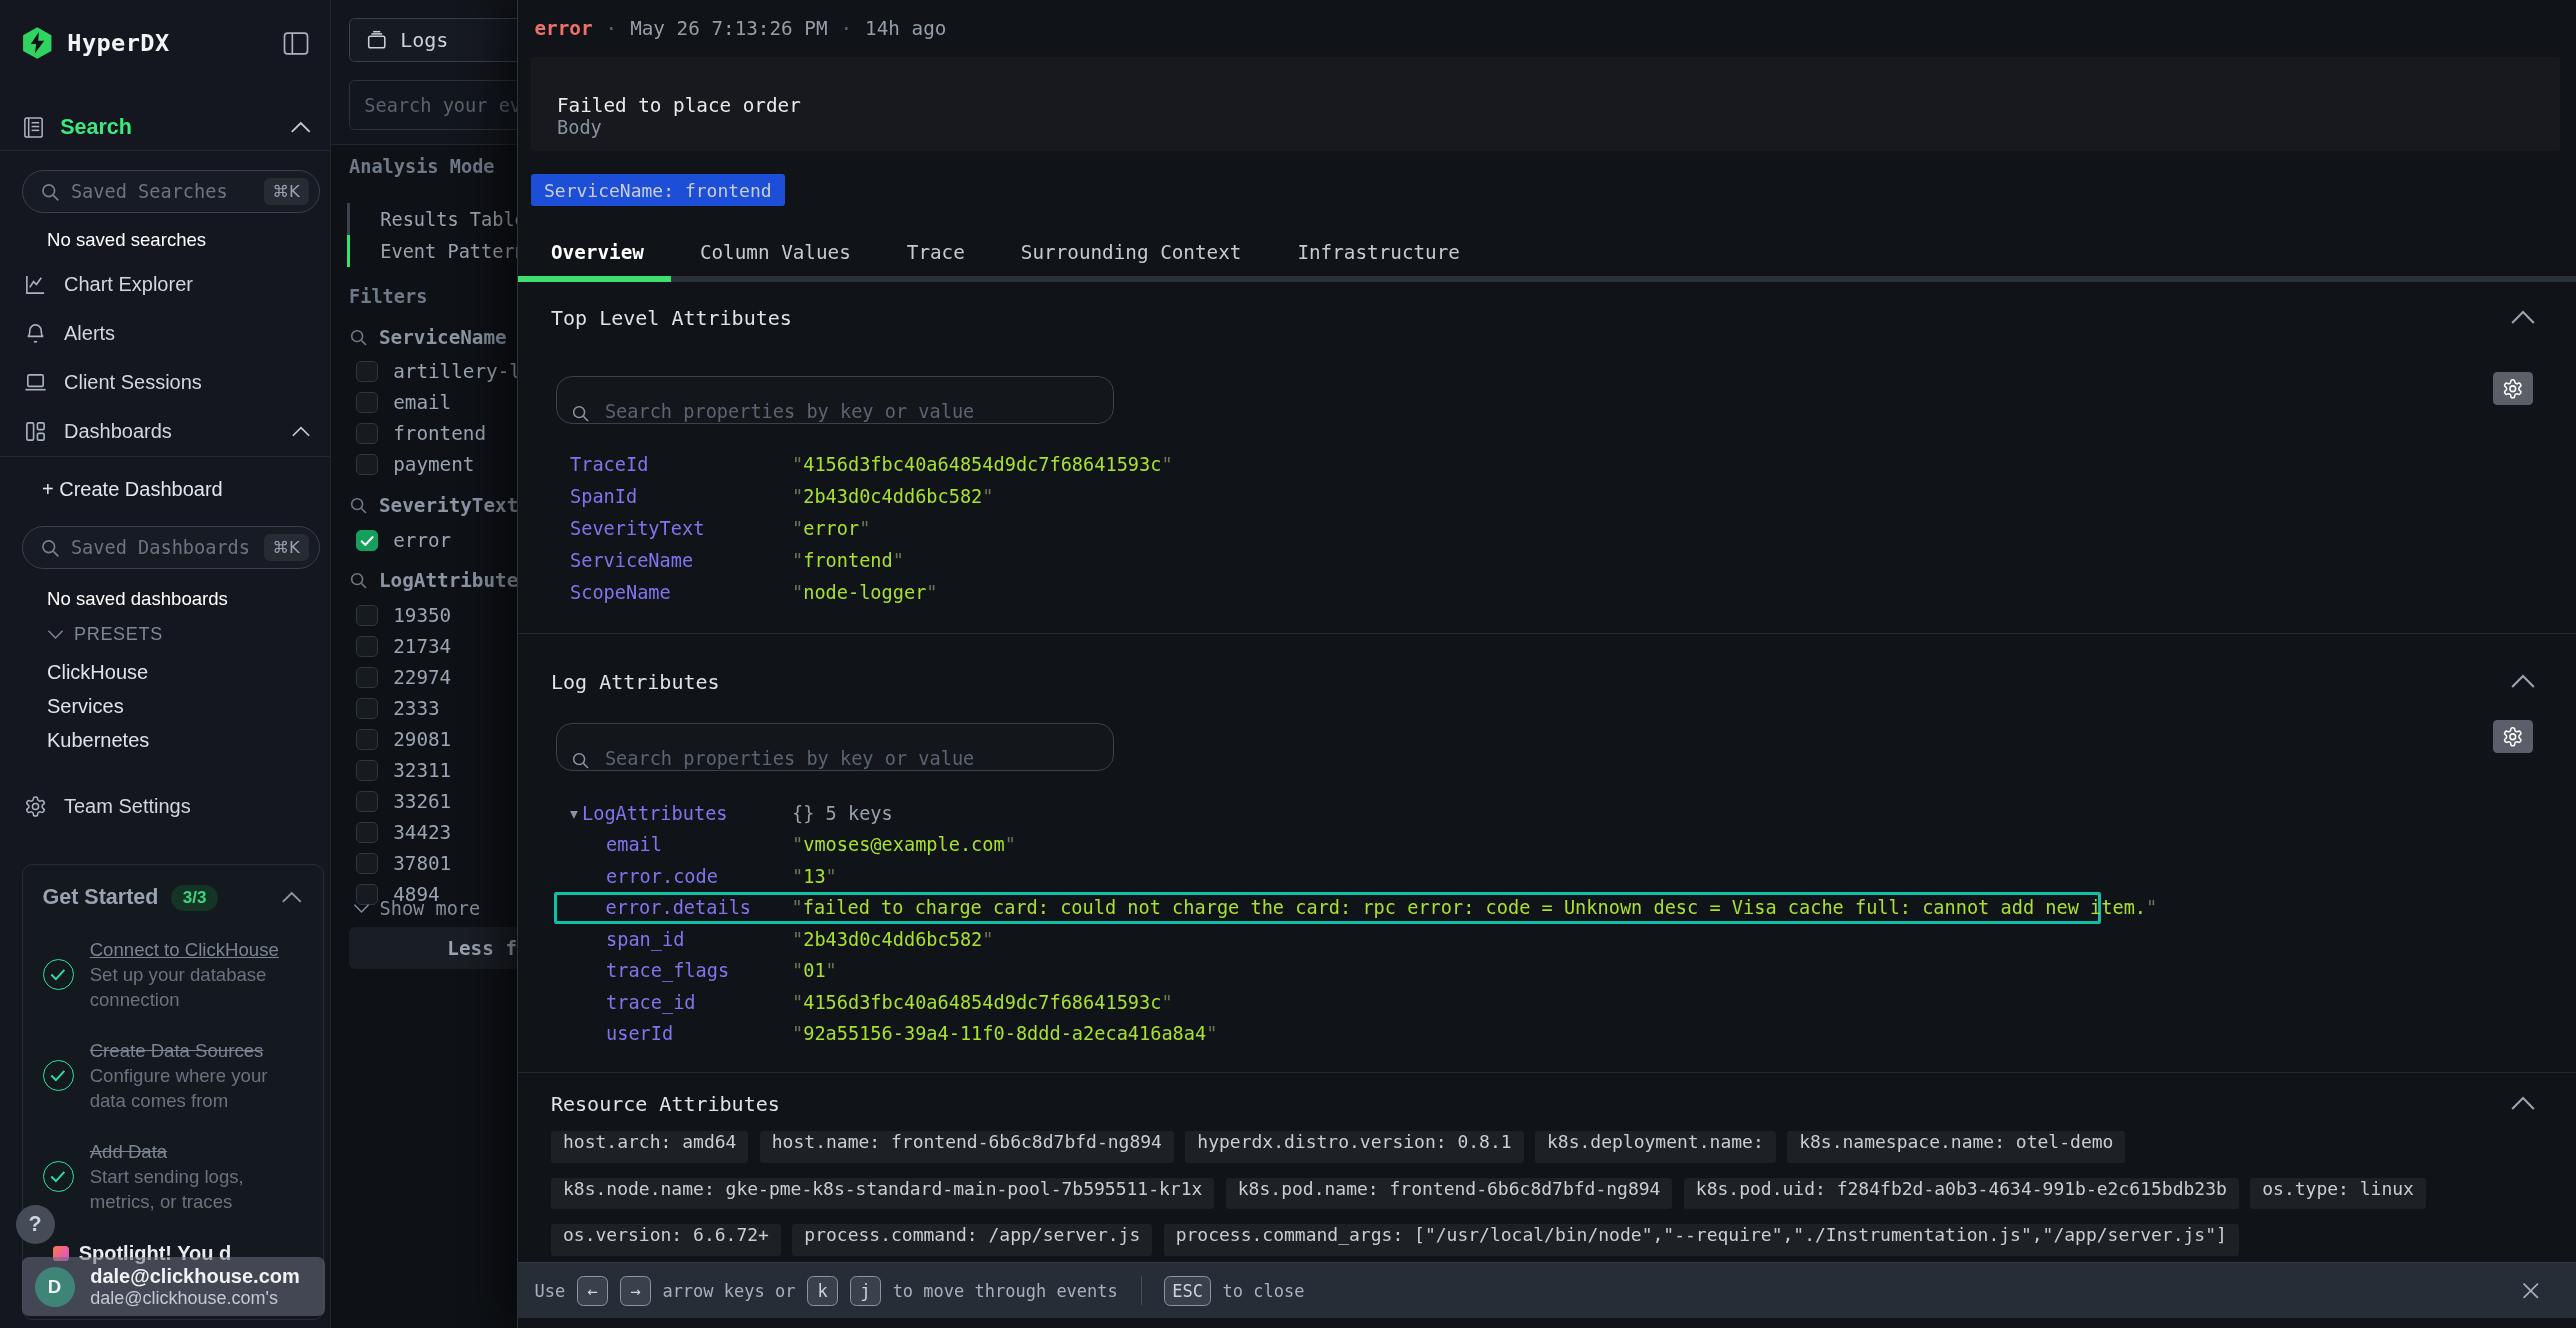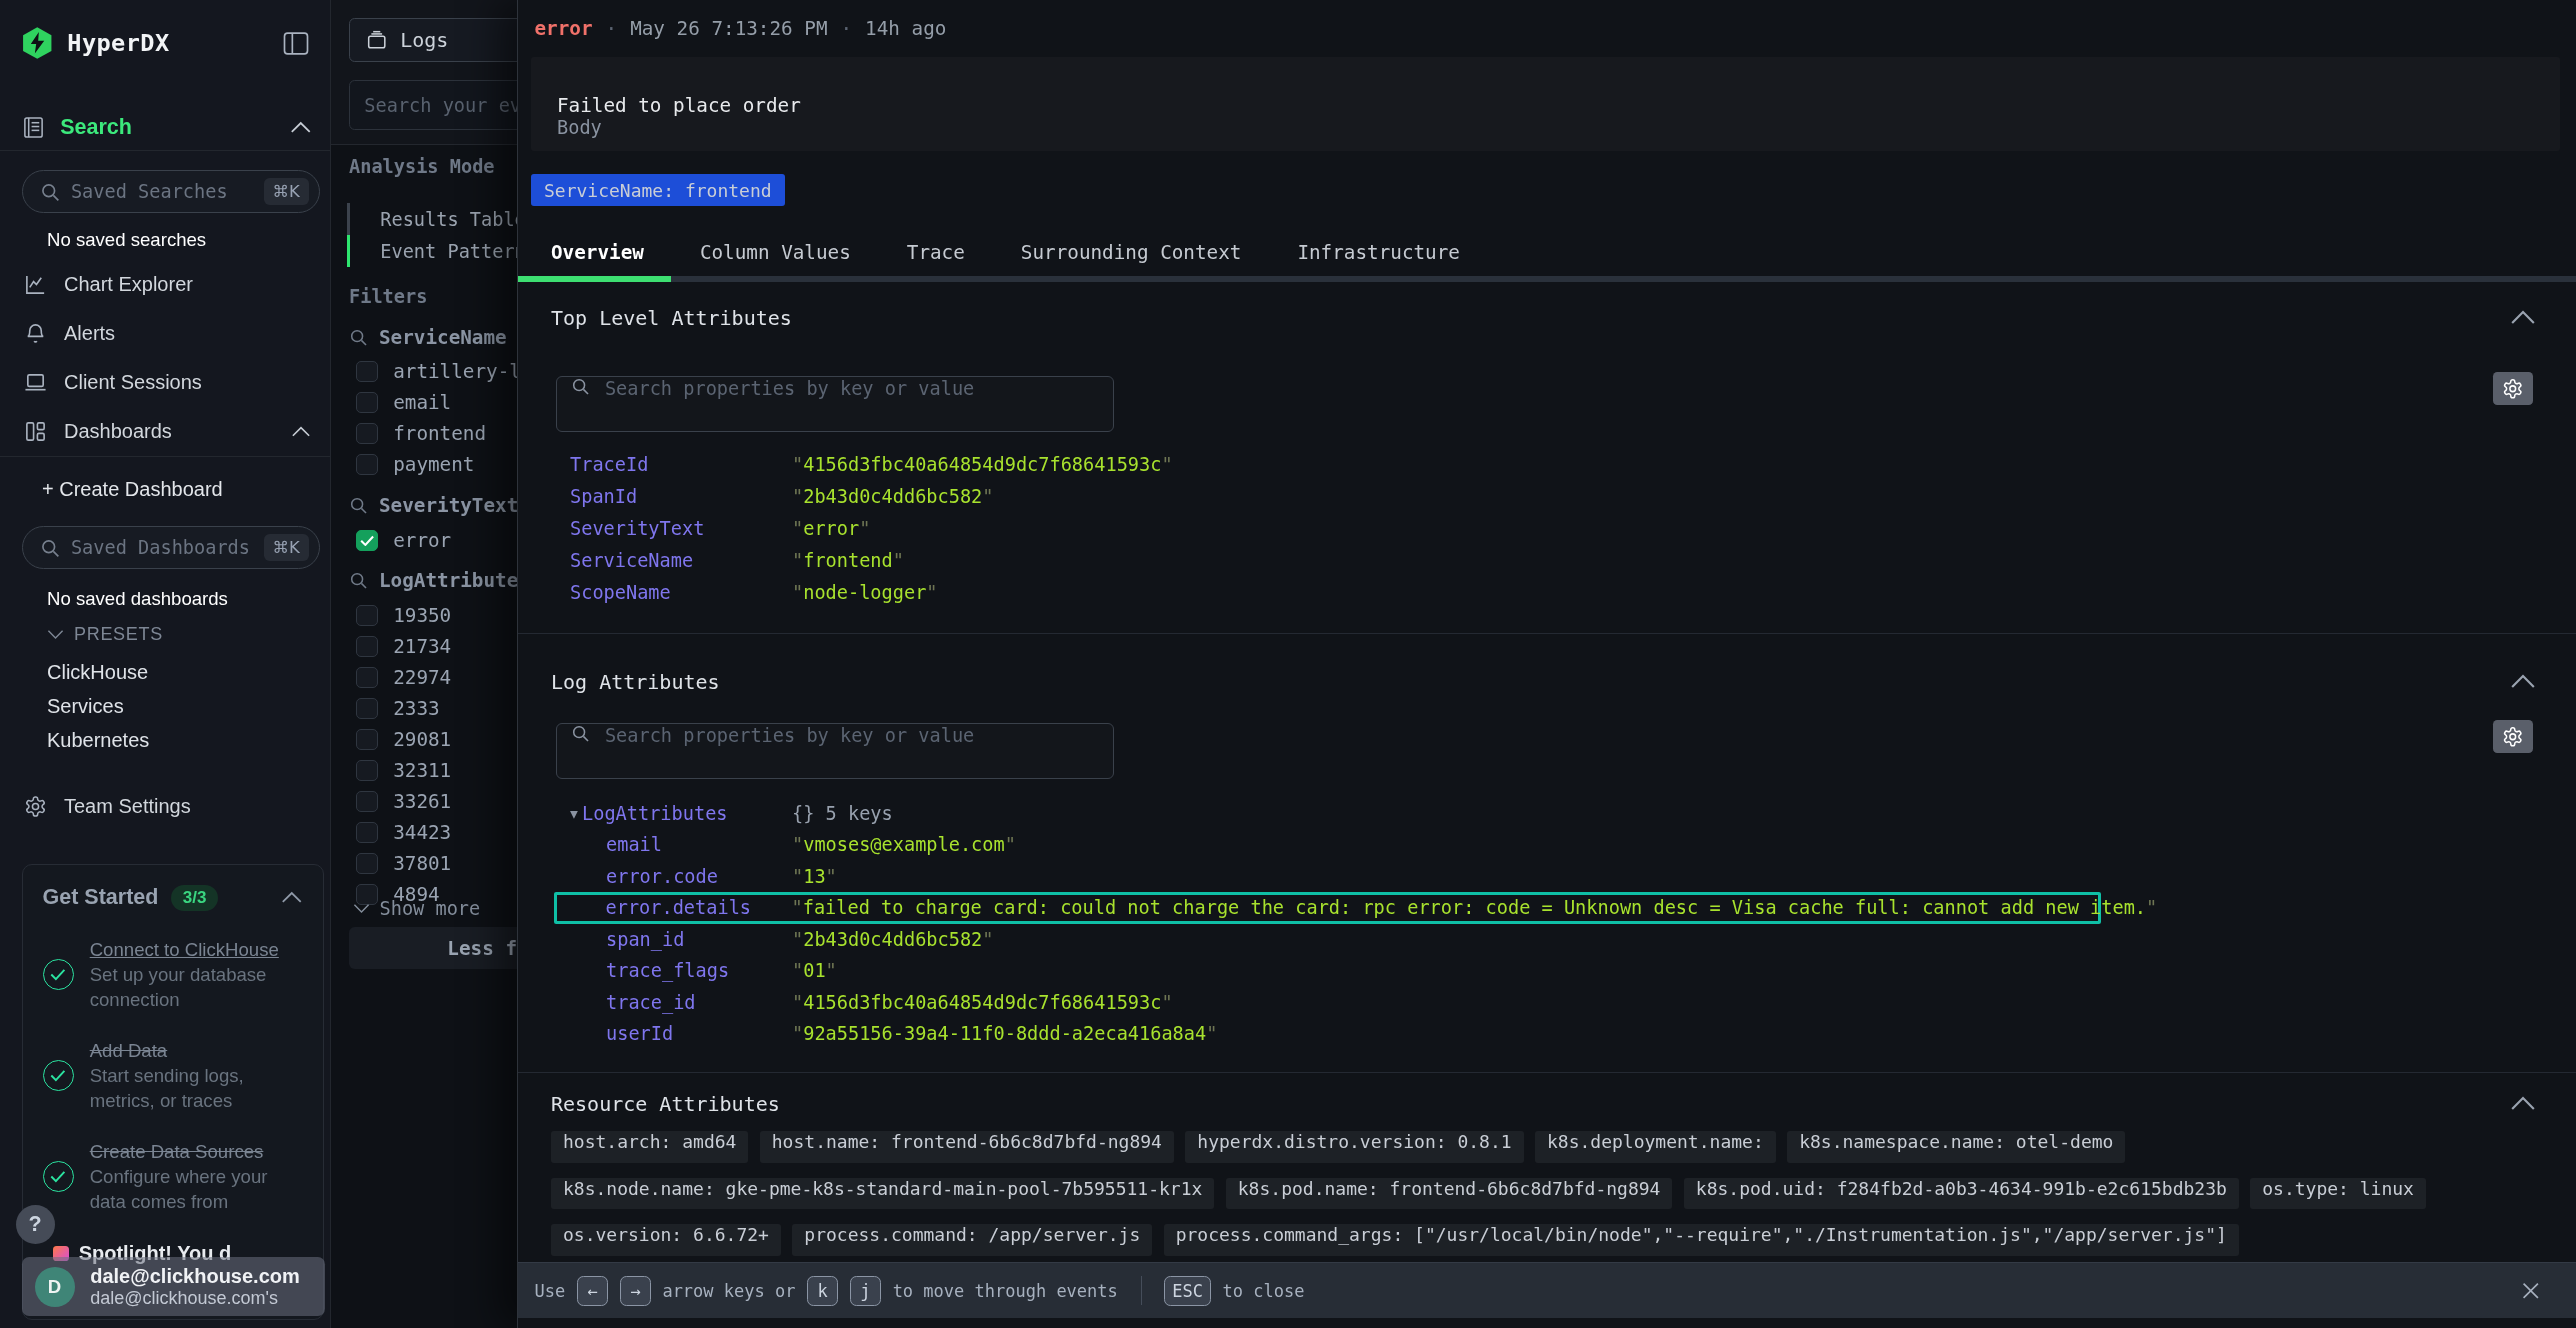--- a/index.html
+++ b/index.html
@@ -97,22 +97,22 @@
   #body-value{font:400 19.3px "DejaVu Sans Mono",monospace;color:#e8eaed;margin-top:21.5px;}
   #service-tag{position:absolute;left:13px;top:174px;background:#1d4ed8;border-radius:2.9px;padding:5.7px 13px;
                font:400 18px "DejaVu Sans Mono",monospace;color:#c9ced6;cursor:pointer;}
   #tabs{position:absolute;left:33px;top:229px;height:47px;display:flex;align-items:center;gap:56px;}
   .tab{font:400 19.3px "DejaVu Sans Mono",monospace;color:#c6cbd2;cursor:pointer;white-space:nowrap;}
   .tab.active{font-weight:700;color:#ffffff;}
   #tab-track{position:absolute;left:0;right:0;top:276px;height:5.7px;background:#2a313b;}
   #tab-track-active{position:absolute;left:0;top:0;width:153px;height:5.7px;background:#3ddf71;}
   .sec-title{position:absolute;left:33px;font:400 20px "DejaVu Sans Mono",monospace;color:#dfe3e8;}
   .sec-chevron{position:absolute;right:40px;width:26px;height:17px;cursor:pointer;}
-  .prop-search{position:absolute;left:38px;width:558px;height:56px;border:0.7px solid #3a414b;border-radius:6px;
-               background:#13161b;display:flex;align-items:flex-start;gap:13px;padding:0 14.3px;}
+  .prop-search{position:absolute;left:38px;width:558px;height:48px;border:0.7px solid #3a414b;border-radius:16px;
+               background:#13161b;display:flex;align-items:flex-end;gap:13px;padding:0 14.3px;}
   .prop-search input{flex:1;background:transparent;border:none;outline:none;
                font:400 18.6px "DejaVu Sans Mono",monospace;color:#aab3c0;}
   .prop-search input::placeholder{color:#5b6472;}
   .gear-btn{position:absolute;right:43px;width:40px;height:33px;background:#5a5f6a;border-radius:4.3px;
             display:flex;align-items:center;justify-content:center;cursor:pointer;}
   .kv-rows{position:absolute;left:52px;right:43px;}
   .kv-row{display:flex;align-items:center;height:32px;font:400 18.6px "DejaVu Sans Mono",monospace;white-space:nowrap;}
   .kv-row.h44{height:31.5px;}
   .kv-key{width:222px;flex-shrink:0;color:#7f76ee;cursor:pointer;}
   .kv-key.child{padding-left:36px;}
@@ -281,33 +281,33 @@
               <span class="gs-step-desc" style="display:block;">Set up your database connection</span>
             </span>
           </div>
           <div class="gs-step">
             <span class="gs-check">
               <svg width="15.7" height="13" viewBox="0 0 24 18" fill="none" stroke="#2be3a0" stroke-width="3">
                 <polyline points="2,9 9,16 22,2"></polyline>
               </svg>
             </span>
             <span>
-              <span class="gs-step-title" style="display:block;">Add Data</span>
-              <span class="gs-step-desc" style="display:block;">Start sending logs, metrics, or traces</span>
+              <span class="gs-step-title" style="display:block;">Create Data Sources</span>
+              <span class="gs-step-desc" style="display:block;">Configure where your data comes from</span>
             </span>
           </div>
           <div class="gs-step">
             <span class="gs-check">
               <svg width="15.7" height="13" viewBox="0 0 24 18" fill="none" stroke="#2be3a0" stroke-width="3">
                 <polyline points="2,9 9,16 22,2"></polyline>
               </svg>
             </span>
             <span>
-              <span class="gs-step-title" style="display:block;">Create Data Sources</span>
-              <span class="gs-step-desc" style="display:block;">Configure where your data comes from</span>
+              <span class="gs-step-title" style="display:block;">Add Data</span>
+              <span class="gs-step-desc" style="display:block;">Start sending logs, metrics, or traces</span>
             </span>
           </div>
         </div>
     </div>
 
     <div id="spotlight">
       <span id="spot-dot"></span>
       <span>Spotlight! You d</span>
     </div>
 

